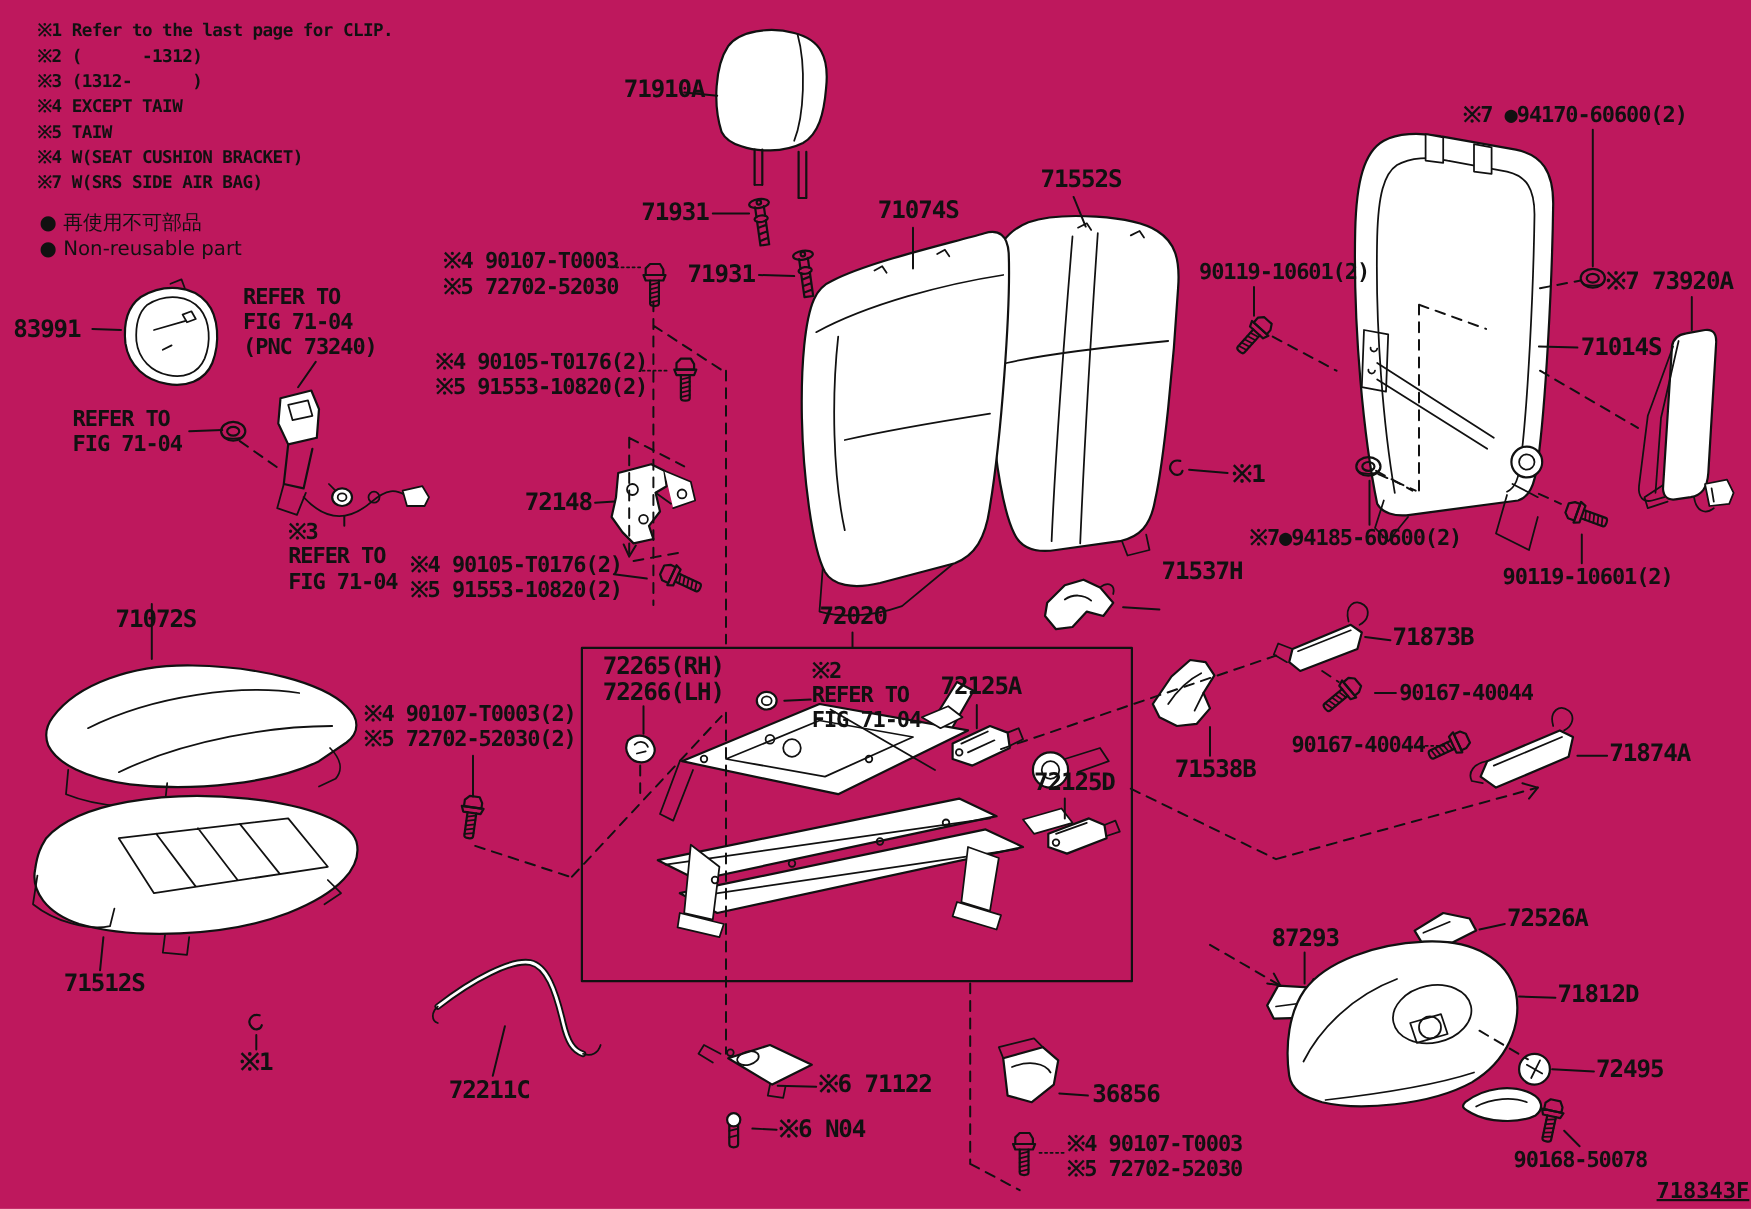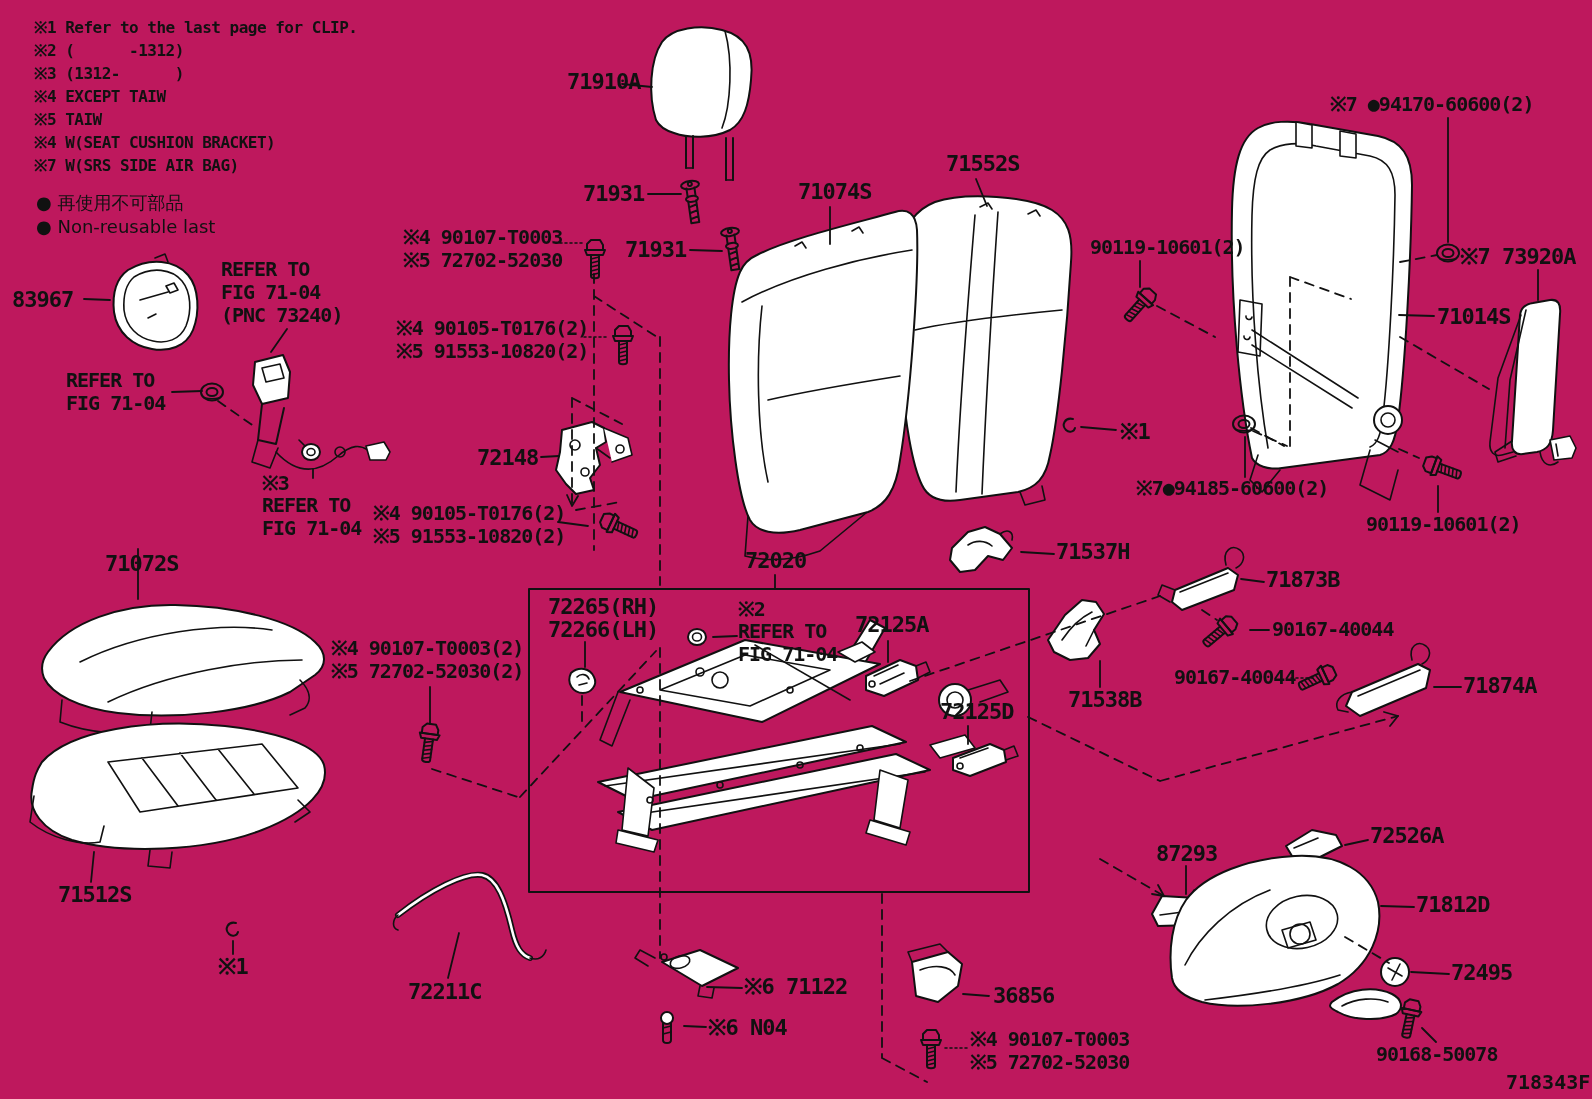--- a/index.html
+++ b/index.html
@@ -6,21 +6,21 @@
   #stage{position:relative;width:1592px;height:1099px;background:#be185d;overflow:hidden;
          font-family:"DejaVu Sans Mono","Liberation Mono",monospace;color:#111;}
   #art{position:absolute;left:0;top:0;}
   .co{position:absolute;font:bold 22px/23px "DejaVu Sans Mono","Liberation Mono",monospace;
       color:#111;white-space:pre;letter-spacing:-1px;}
   .co.sm{font-size:20px;}
   .note{position:absolute;font:16px/20px "DejaVu Sans Mono","Liberation Mono",monospace;
         color:#111;white-space:pre;font-weight:bold;letter-spacing:-0.5px;}
   .legend{position:absolute;font:18px/22px "DejaVu Sans","Liberation Sans",sans-serif;
           color:#111;white-space:pre;}
-  .footer{position:absolute;font:bold 20px "DejaVu Sans Mono","Liberation Mono",monospace;color:#111;}
+  .footer{position:absolute;font:bold 20px "DejaVu Sans Mono","Liberation Mono",monospace;color:#111;text-decoration:underline;}
   svg{stroke:#111;fill:none;stroke-width:2;stroke-linecap:round;stroke-linejoin:round;}
   .solid{fill:#fff;}
   .thin{stroke-width:1.6;}
   .leader{stroke-width:1.8;}
   .dotted{stroke-dasharray:2 3;stroke-width:1.6;}
   .dash{stroke-dasharray:9 7;stroke-width:1.8;}
 </style>
 </head>
 <body>
 
@@ -297,37 +297,37 @@
 </svg>
 
 <div class="note" style="left:34px;top:18px">※1 Refer to the last page for CLIP.</div>
 <div class="note" style="left:34px;top:41px">※2 (      -1312)</div>
 <div class="note" style="left:34px;top:64px">※3 (1312-      )</div>
 <div class="note" style="left:34px;top:87px">※4 EXCEPT TAIW</div>
 <div class="note" style="left:34px;top:110px">※5 TAIW</div>
 <div class="note" style="left:34px;top:133px">※4 W(SEAT CUSHION BRACKET)</div>
 <div class="note" style="left:34px;top:156px">※7 W(SRS SIDE AIR BAG)</div>
 <div class="legend" style="left:36px;top:192px">● 再使用不可部品</div>
-<div class="legend" style="left:36px;top:216px">● Non-reusable last</div>
+<div class="legend" style="left:36px;top:216px">● Non-reusable part</div>
 
 <div class="co" style="left:567px;top:70px">71910A</div>
 <div class="co" style="left:583px;top:182px">71931</div>
 <div class="co" style="left:625px;top:238px">71931</div>
 <div class="co sm" style="left:403px;top:226px">※4 90107-T0003</div>
 <div class="co sm" style="left:403px;top:249px">※5 72702-52030</div>
 <div class="co" style="left:798px;top:180px">71074S</div>
 <div class="co" style="left:946px;top:152px">71552S</div>
 <div class="co sm" style="left:1330px;top:93px">※7 ●94170-60600(2)</div>
 <div class="co sm" style="left:1090px;top:236px">90119-10601(2)</div>
 <div class="co" style="left:1460px;top:245px">※7 73920A</div>
 <div class="co" style="left:1437px;top:305px">71014S</div>
 <div class="co" style="left:1120px;top:420px">※1</div>
 <div class="co sm" style="left:1136px;top:477px">※7●94185-60600(2)</div>
 <div class="co sm" style="left:1366px;top:513px">90119-10601(2)</div>
-<div class="co" style="left:12px;top:288px">83967</div>
+<div class="co" style="left:12px;top:288px">83991</div>
 <div class="co sm" style="left:221px;top:258px">REFER TO</div>
 <div class="co sm" style="left:221px;top:281px">FIG 71-04</div>
 <div class="co sm" style="left:221px;top:304px">(PNC 73240)</div>
 <div class="co sm" style="left:66px;top:369px">REFER TO</div>
 <div class="co sm" style="left:66px;top:392px">FIG 71-04</div>
 <div class="co sm" style="left:262px;top:472px">※3</div>
 <div class="co sm" style="left:262px;top:494px">REFER TO</div>
 <div class="co sm" style="left:262px;top:517px">FIG 71-04</div>
 <div class="co" style="left:477px;top:446px">72148</div>
 <div class="co sm" style="left:396px;top:317px">※4 90105-T0176(2)</div>
@@ -341,21 +341,21 @@
 <div class="co" style="left:218px;top:955px">※1</div>
 <div class="co" style="left:408px;top:980px">72211C</div>
 <div class="co" style="left:745px;top:549px">72020</div>
 <div class="co" style="left:548px;top:595px">72265(RH)</div>
 <div class="co" style="left:548px;top:618px">72266(LH)</div>
 <div class="co sm" style="left:738px;top:598px">※2</div>
 <div class="co sm" style="left:738px;top:620px">REFER TO</div>
 <div class="co sm" style="left:738px;top:643px">FIG 71-04</div>
 <div class="co" style="left:855px;top:613px">72125A</div>
 <div class="co" style="left:940px;top:700px">72125D</div>
-<div class="co" style="left:1056px;top:540px">71537H</div>
+<div class="co" style="left:1056px;top:508px">71537H</div>
 <div class="co" style="left:1266px;top:568px">71873B</div>
 <div class="co sm" style="left:1272px;top:618px">90167-40044</div>
 <div class="co sm" style="left:1174px;top:666px">90167-40044</div>
 <div class="co" style="left:1068px;top:688px">71538B</div>
 <div class="co" style="left:1463px;top:674px">71874A</div>
 <div class="co" style="left:1156px;top:842px">87293</div>
 <div class="co" style="left:1370px;top:824px">72526A</div>
 <div class="co" style="left:1416px;top:893px">71812D</div>
 <div class="co" style="left:1451px;top:961px">72495</div>
 <div class="co sm" style="left:1376px;top:1043px">90168-50078</div>

